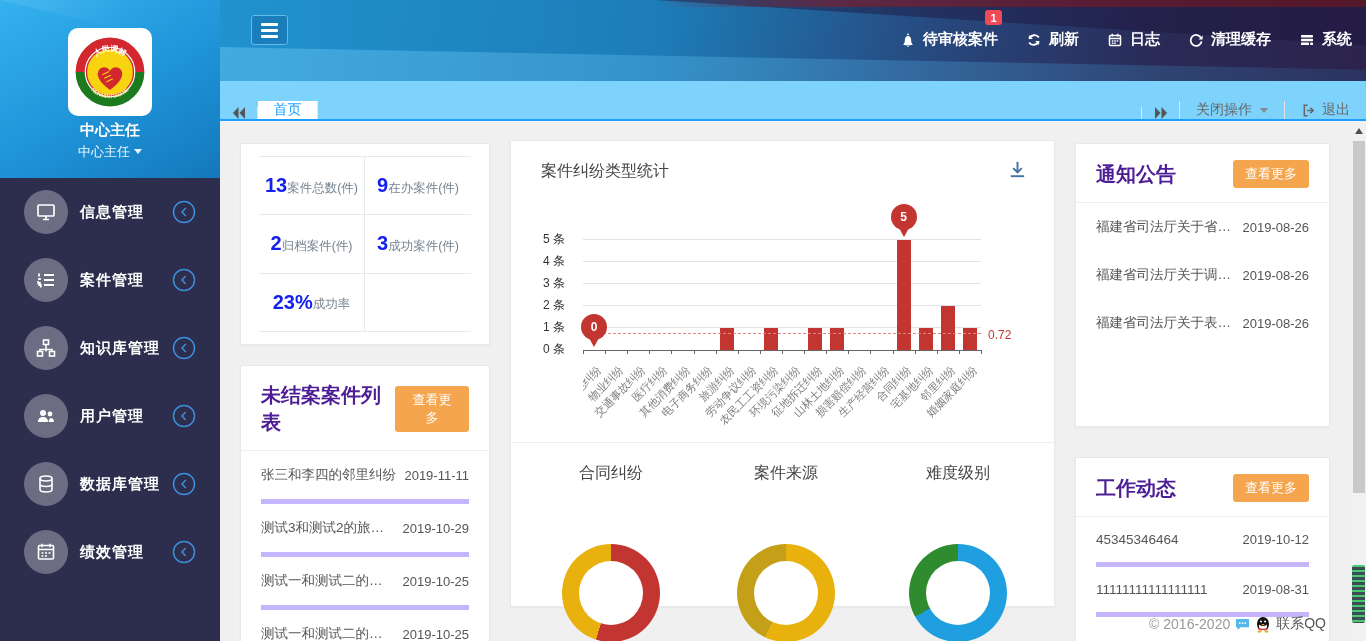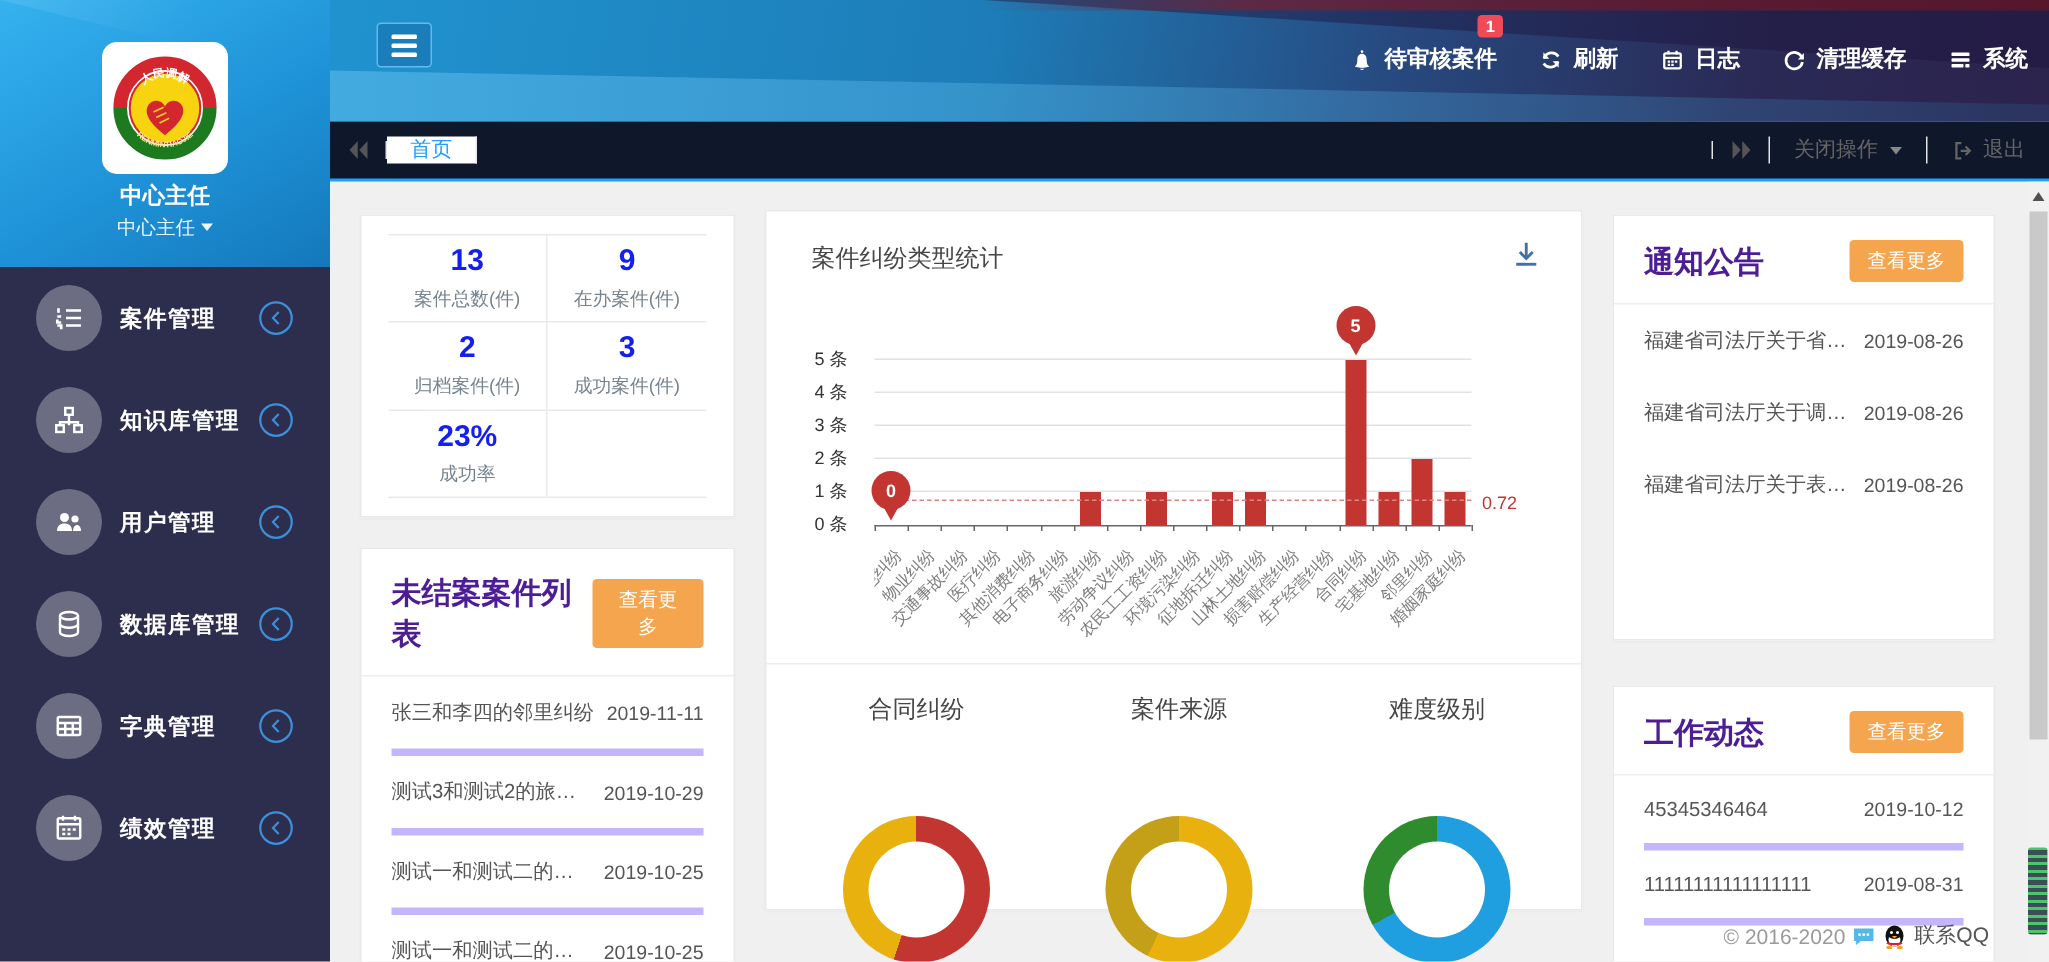--- a/index.html
+++ b/index.html
@@ -45,21 +45,21 @@
   .hamburger span { display:block; width:17px; height:3px; background:#fff; border-radius:1px; }
   .top-menu { position:absolute; right:14px; top:30px; display:flex; gap:28px; align-items:center; }
   .top-menu-item { position:relative; display:flex; align-items:center; gap:7px;
     color:#fff; font-size:15px; font-weight:bold; cursor:pointer; white-space:nowrap; }
   .badge { position:absolute; top:-20px; right:-4px; min-width:17px; height:15px; padding:0 4px;
     background:#ef4a56; border-radius:3px; color:#fff; font-size:11px; font-weight:bold;
     display:flex; align-items:center; justify-content:center; }
 
   
   .tabbar { position:absolute; left:220px; top:81px; width:1146px; height:40px;
-    background:#0f172a; border-bottom:2px solid #1e9fff; display:flex; align-items:center; }
+    background:#7dd3fc; border-bottom:2px solid #1e9fff; display:flex; align-items:flex-end; }
   .tab-nav-btn { width:38px; display:flex; align-items:center; justify-content:center; cursor:pointer; }
   .tab-nav-btn.left { border-right:1px solid #e4e4e4; }
   .tab-nav-btn.right { border-left:1px solid #e4e4e4; }
   .tab-home { width:60px; background:#fff; color:#1e9fff; font-size:14px;
     display:flex; align-items:center; justify-content:center; border-right:1px solid #e8e8e8; cursor:pointer; }
   .tab-spacer { flex:1; }
   .tab-tool { display:flex; align-items:center; gap:6px; padding:0 16px; font-size:14px;
     color:#666; border-left:1px solid #e4e4e4; cursor:pointer; white-space:nowrap; }
   .caret-down-gray { display:inline-block; width:0; height:0; margin-left:2px;
     border-left:4px solid transparent; border-right:4px solid transparent; border-top:5px solid #888; }
@@ -72,21 +72,21 @@
   .panel-header { display:flex; align-items:center; justify-content:space-between;
     padding:16px 20px 14px; border-bottom:1px solid #eee; }
   .panel-title { font-size:20px; font-weight:bold; color:#4c1d95; }
   .more-btn { background:#f5a54d; color:#fff; font-size:13px; padding:5px 12px;
     border:none; border-radius:3px; cursor:pointer; }
 
   
   .stats-panel { left:20px; top:22px; width:250px; height:202px; padding:12px 18px; }
   .stats-grid { display:grid; grid-template-columns:1fr 1fr; height:100%;
     border-top:1px solid #e9e9e9; border-bottom:1px solid #e9e9e9; }
-  .stat-cell { display:flex; flex-direction:column; align-items:center; justify-content:center;
+  .stat-cell { display:flex; align-items:center; justify-content:center;
     border-bottom:1px solid #e9e9e9; cursor:pointer; }
   .stat-cell:nth-child(odd) { border-right:1px solid #e9e9e9; }
   .stat-cell:nth-child(5),.stat-cell:nth-child(6) { border-bottom:none; }
   .stat-value { color:#1420ee; font-size:20px; font-weight:bold; }
   .stat-label { color:#76838f; font-size:12.5px; margin-top:5px; }
 
   
   .pending-panel { left:20px; top:244px; width:250px; height:300px; }
   .notice-panel { left:855px; top:22px; width:255px; height:284px; }
   .work-panel { left:855px; top:336px; width:255px; height:220px; }
@@ -157,20 +157,35 @@
         <path d="M42 64 C 30 55 26 47 30 41.5 C 33 37 40 38 42 43 C 44 38 51 37 54 41.5 C 58 47 54 55 42 64 Z" fill="#d2272e"></path>
         <path d="M33.5 47 l7.5 -3.5 M35.5 51 l7.5 -3.5 M38 55 l7 -3.5" stroke="#f8d410" stroke-width="1.2" fill="none"></path>
       </svg>
     </div>
     <div class="user-role">中心主任</div>
     <div class="user-name"><span>中心主任</span><span class="caret-down"></span></div>
   </div>
   <ul class="side-nav">
     <li class="side-item">
       <span class="side-icon-circle">
+        <svg width="22" height="22" viewBox="0 0 22 22" fill="none" stroke="#fff" stroke-width="1.7">
+            <rect x="3" y="4" width="16" height="11" rx="1"></rect>
+            <path d="M8 18.5h6M11 15v3.5"></path>
+          </svg>
+      </span>
+      <span class="side-label">信息管理</span>
+      <span class="side-chevron">
+        <svg width="24" height="24" viewBox="0 0 24 24" fill="none" stroke="#3c8fd8" stroke-width="1.5">
+            <circle cx="12" cy="12" r="10.5"></circle>
+            <path d="M13.8 8L10 12l3.8 4"></path>
+          </svg>
+      </span>
+    </li>
+    <li class="side-item">
+      <span class="side-icon-circle">
         <svg width="22" height="22" viewBox="0 0 22 22" fill="none" stroke="#fff" stroke-width="1.8">
             <path d="M9 6h10M9 11h10M9 16h10"></path>
             <path d="M4 4.5v3M3.2 10h2.6M3.2 12v2h2.6M3.2 16h2.6v2.5"></path>
           </svg>
       </span>
       <span class="side-label">案件管理</span>
       <span class="side-chevron">
         <svg width="24" height="24" viewBox="0 0 24 24" fill="none" stroke="#3c8fd8" stroke-width="1.5">
             <circle cx="12" cy="12" r="10.5"></circle>
             <path d="M13.8 8L10 12l3.8 4"></path>
@@ -213,35 +228,20 @@
     </li>
     <li class="side-item">
       <span class="side-icon-circle">
         <svg width="22" height="22" viewBox="0 0 22 22" fill="none" stroke="#fff" stroke-width="1.6">
             <ellipse cx="11" cy="5.5" rx="6" ry="2.5"></ellipse>
             <path d="M5 5.5v11c0 1.4 2.7 2.5 6 2.5s6-1.1 6-2.5v-11"></path>
             <path d="M5 11c0 1.4 2.7 2.5 6 2.5s6-1.1 6-2.5"></path>
           </svg>
       </span>
       <span class="side-label">数据库管理</span>
-      <span class="side-chevron">
-        <svg width="24" height="24" viewBox="0 0 24 24" fill="none" stroke="#3c8fd8" stroke-width="1.5">
-            <circle cx="12" cy="12" r="10.5"></circle>
-            <path d="M13.8 8L10 12l3.8 4"></path>
-          </svg>
-      </span>
-    </li>
-    <li class="side-item">
-      <span class="side-icon-circle">
-        <svg width="22" height="22" viewBox="0 0 22 22" fill="none" stroke="#fff" stroke-width="1.6">
-            <rect x="3.5" y="5" width="15" height="12" rx="1"></rect>
-            <path d="M3.5 9h15M8.5 9v8M13.5 9v8M3.5 13h15"></path>
-          </svg>
-      </span>
-      <span class="side-label">字典管理</span>
       <span class="side-chevron">
         <svg width="24" height="24" viewBox="0 0 24 24" fill="none" stroke="#3c8fd8" stroke-width="1.5">
             <circle cx="12" cy="12" r="10.5"></circle>
             <path d="M13.8 8L10 12l3.8 4"></path>
           </svg>
       </span>
     </li>
     <li class="side-item">
       <span class="side-icon-circle">
         <svg width="22" height="22" viewBox="0 0 22 22" fill="none" stroke="#fff" stroke-width="1.6">

